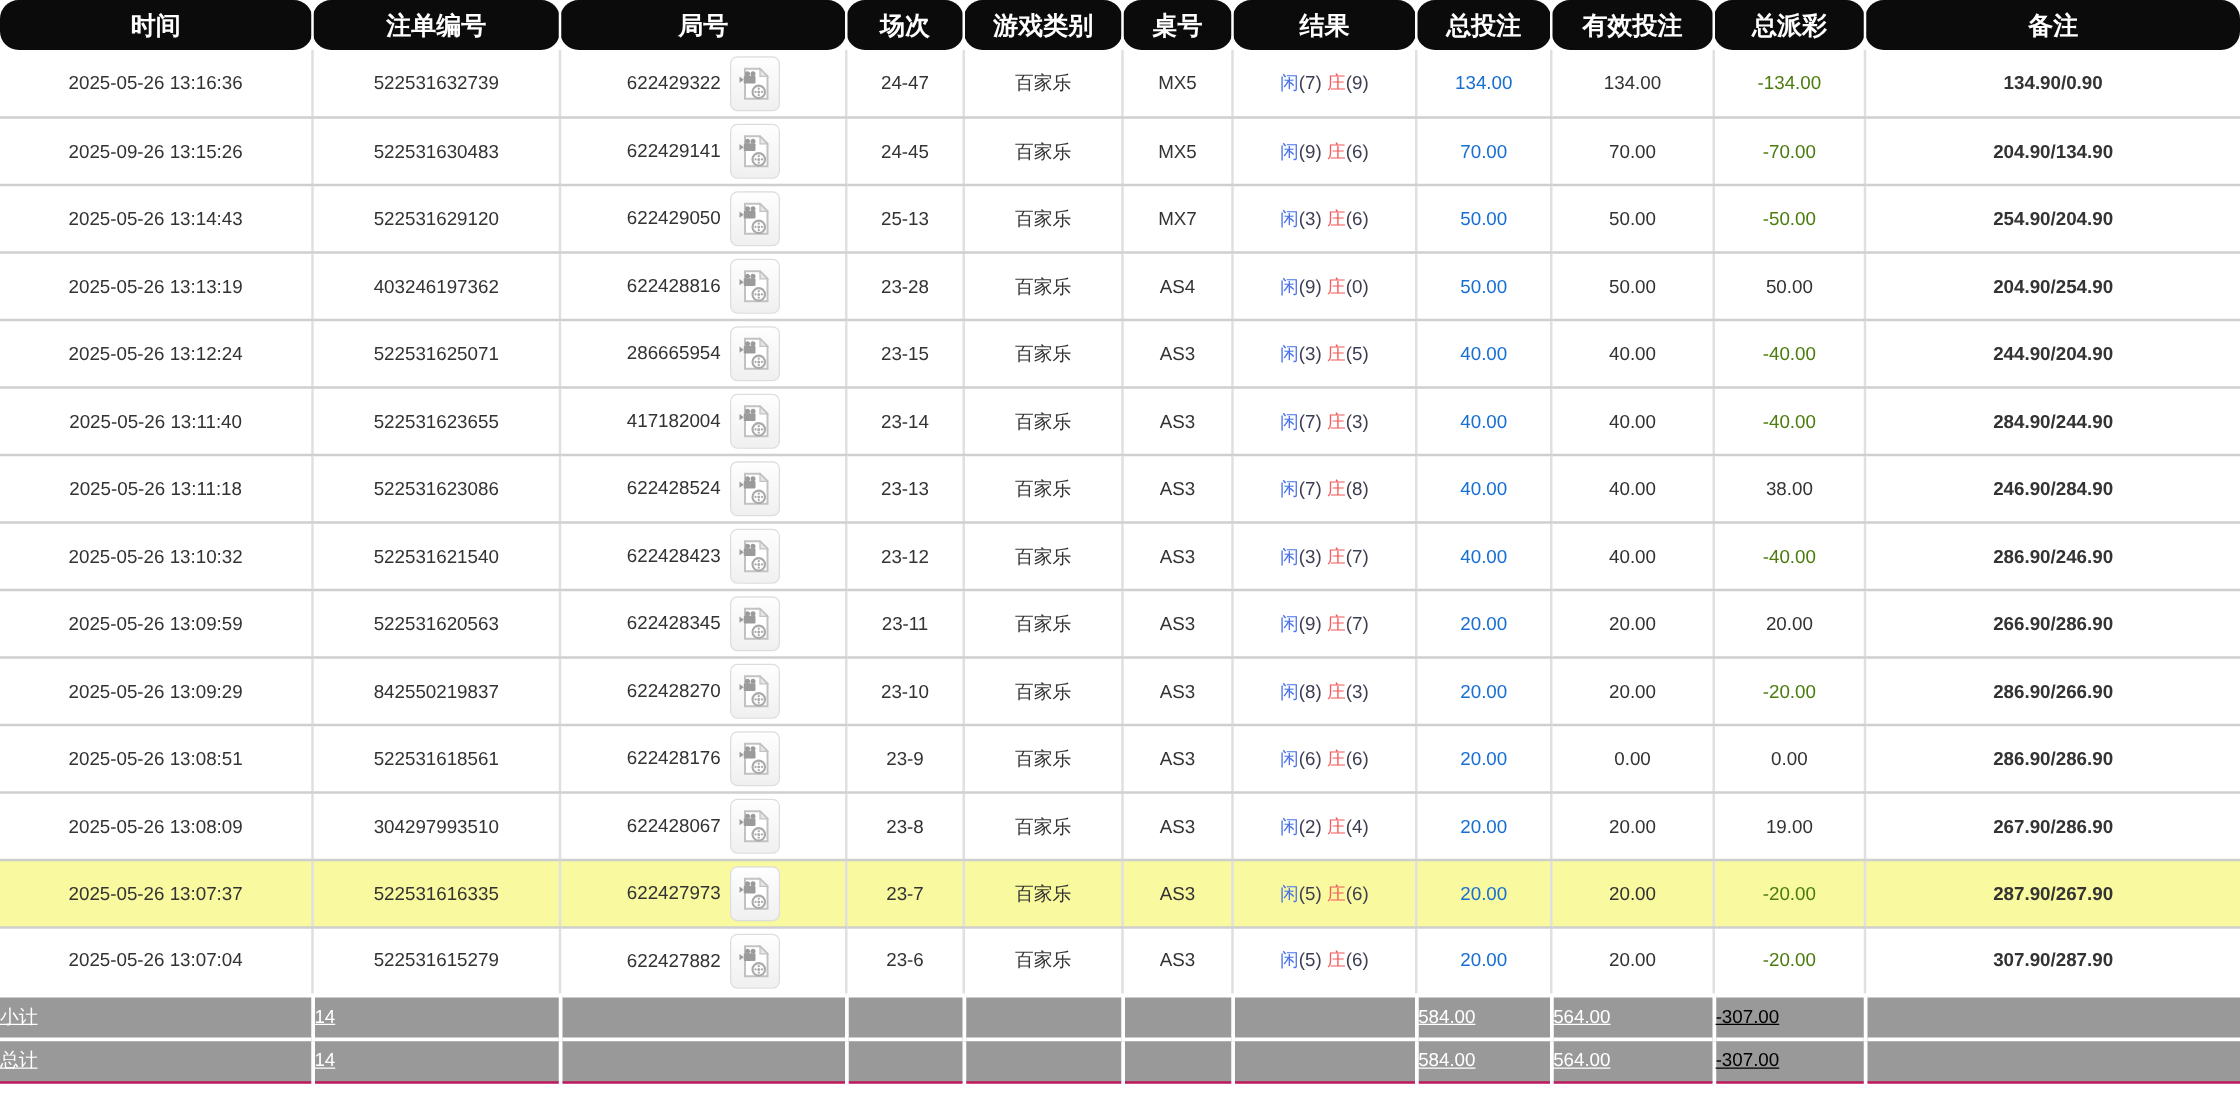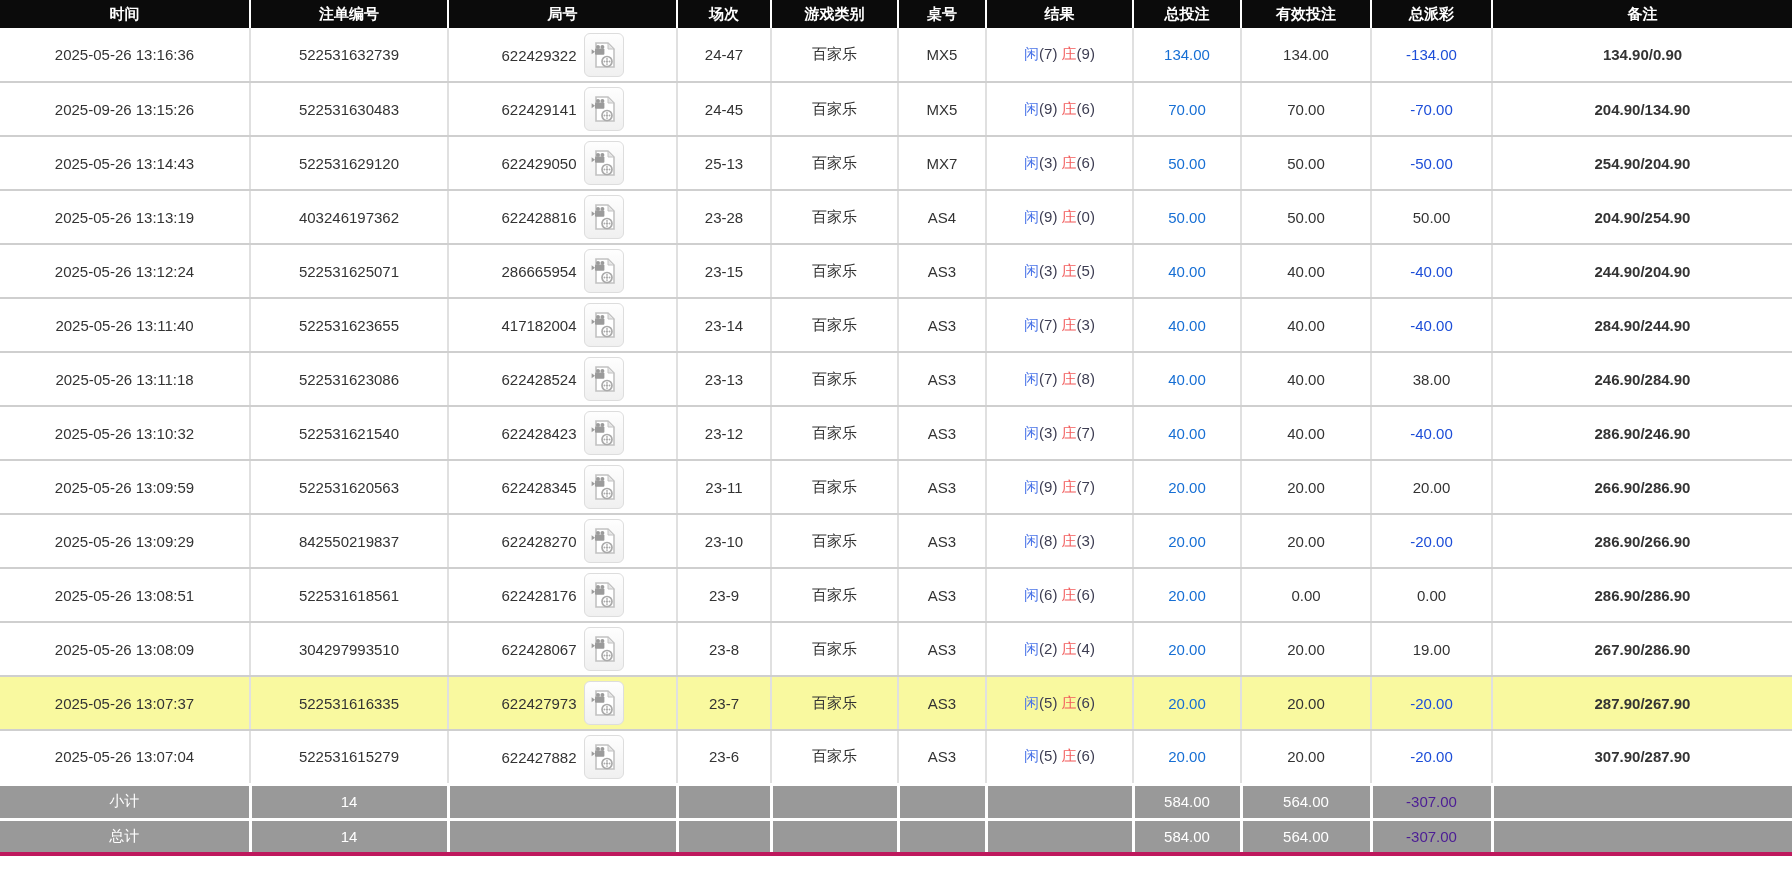--- a/index.html
+++ b/index.html
@@ -1,48 +1,48 @@
 <!DOCTYPE html>
 <html><head>
 <meta charset="utf-8">
 <style>
   html,body{margin:0;padding:0;background:#fff;}
   body{width:1792px;height:883px;overflow:hidden;
        font-family:"Liberation Sans","DejaVu Sans",sans-serif;}
   table{border-collapse:collapse;table-layout:fixed;width:1792px;}
 
-  thead th{background:#0b0b0b;color:#fff;font-weight:bold;font-size:15px;
-           height:28px;padding:0;text-align:center;border-right:2px solid #fff;
-           box-sizing:border-box;}
+  thead th{background:#0b0b0b;color:#fff;font-weight:bold;font-size:20px;
+           height:40px;padding:0;text-align:center;border-right:2px solid #fff;
+           box-sizing:border-box;border-radius:15px;}
   thead th:last-child{border-right:none;}
 
   tbody td{height:54px;padding:0;text-align:center;font-size:15px;color:#333;
            background:#fff;border-right:2px solid #e0e0e0;border-bottom:2px solid #cfcfcf;
            box-sizing:border-box;vertical-align:middle;}
   tbody td:last-child{border-right:none;font-weight:bold;}
   tbody tr.highlighted td{background:#f9f99f;margin-left:48px;}
 
   .round-no{vertical-align:middle;}
   .video-btn{display:inline-block;vertical-align:middle;width:40px;height:44px;
              margin-left:7px;padding:0;border:1px solid #ddd;border-radius:6px;
              background:linear-gradient(#fefefe,#f0f0f0);cursor:pointer;}
   .video-btn svg{display:block;margin:auto;}
 
   .c-player{color:#4a74e8;}
   .c-banker{color:#f25c5c;}
   .c-pts{color:#3d3d52;}
   .blue{color:#176fd4;}
-  .red{color:#1d4ed8;}
-
-  tfoot td{background:#999;color:#fff;height:35px;padding:0;text-align:center;
+  .red{color:#4d7c0f;}
+
+  tfoot td{background:#999;color:#fff;height:35px;padding:0;
            font-size:15px;border-right:3px solid #fff;border-top:3px solid #fff;
-           box-sizing:border-box;}
+           box-sizing:border-box;text-decoration:underline;}
   tfoot td:last-child{border-right:none;}
-  tfoot tr:last-child td{border-bottom:4px solid #be185d;}
-  tfoot td.red{color:#4c1d95;}
+  tfoot tr:last-child td{border-bottom:2px solid #be185d;}
+  tfoot td.red{color:#000000;}
 </style>
 </head>
 <body>
 
 <table>
   <colgroup id="cols">
       <col style="width: 250px;">
       <col style="width: 198px;">
       <col style="width: 229px;">
       <col style="width: 94px;">

